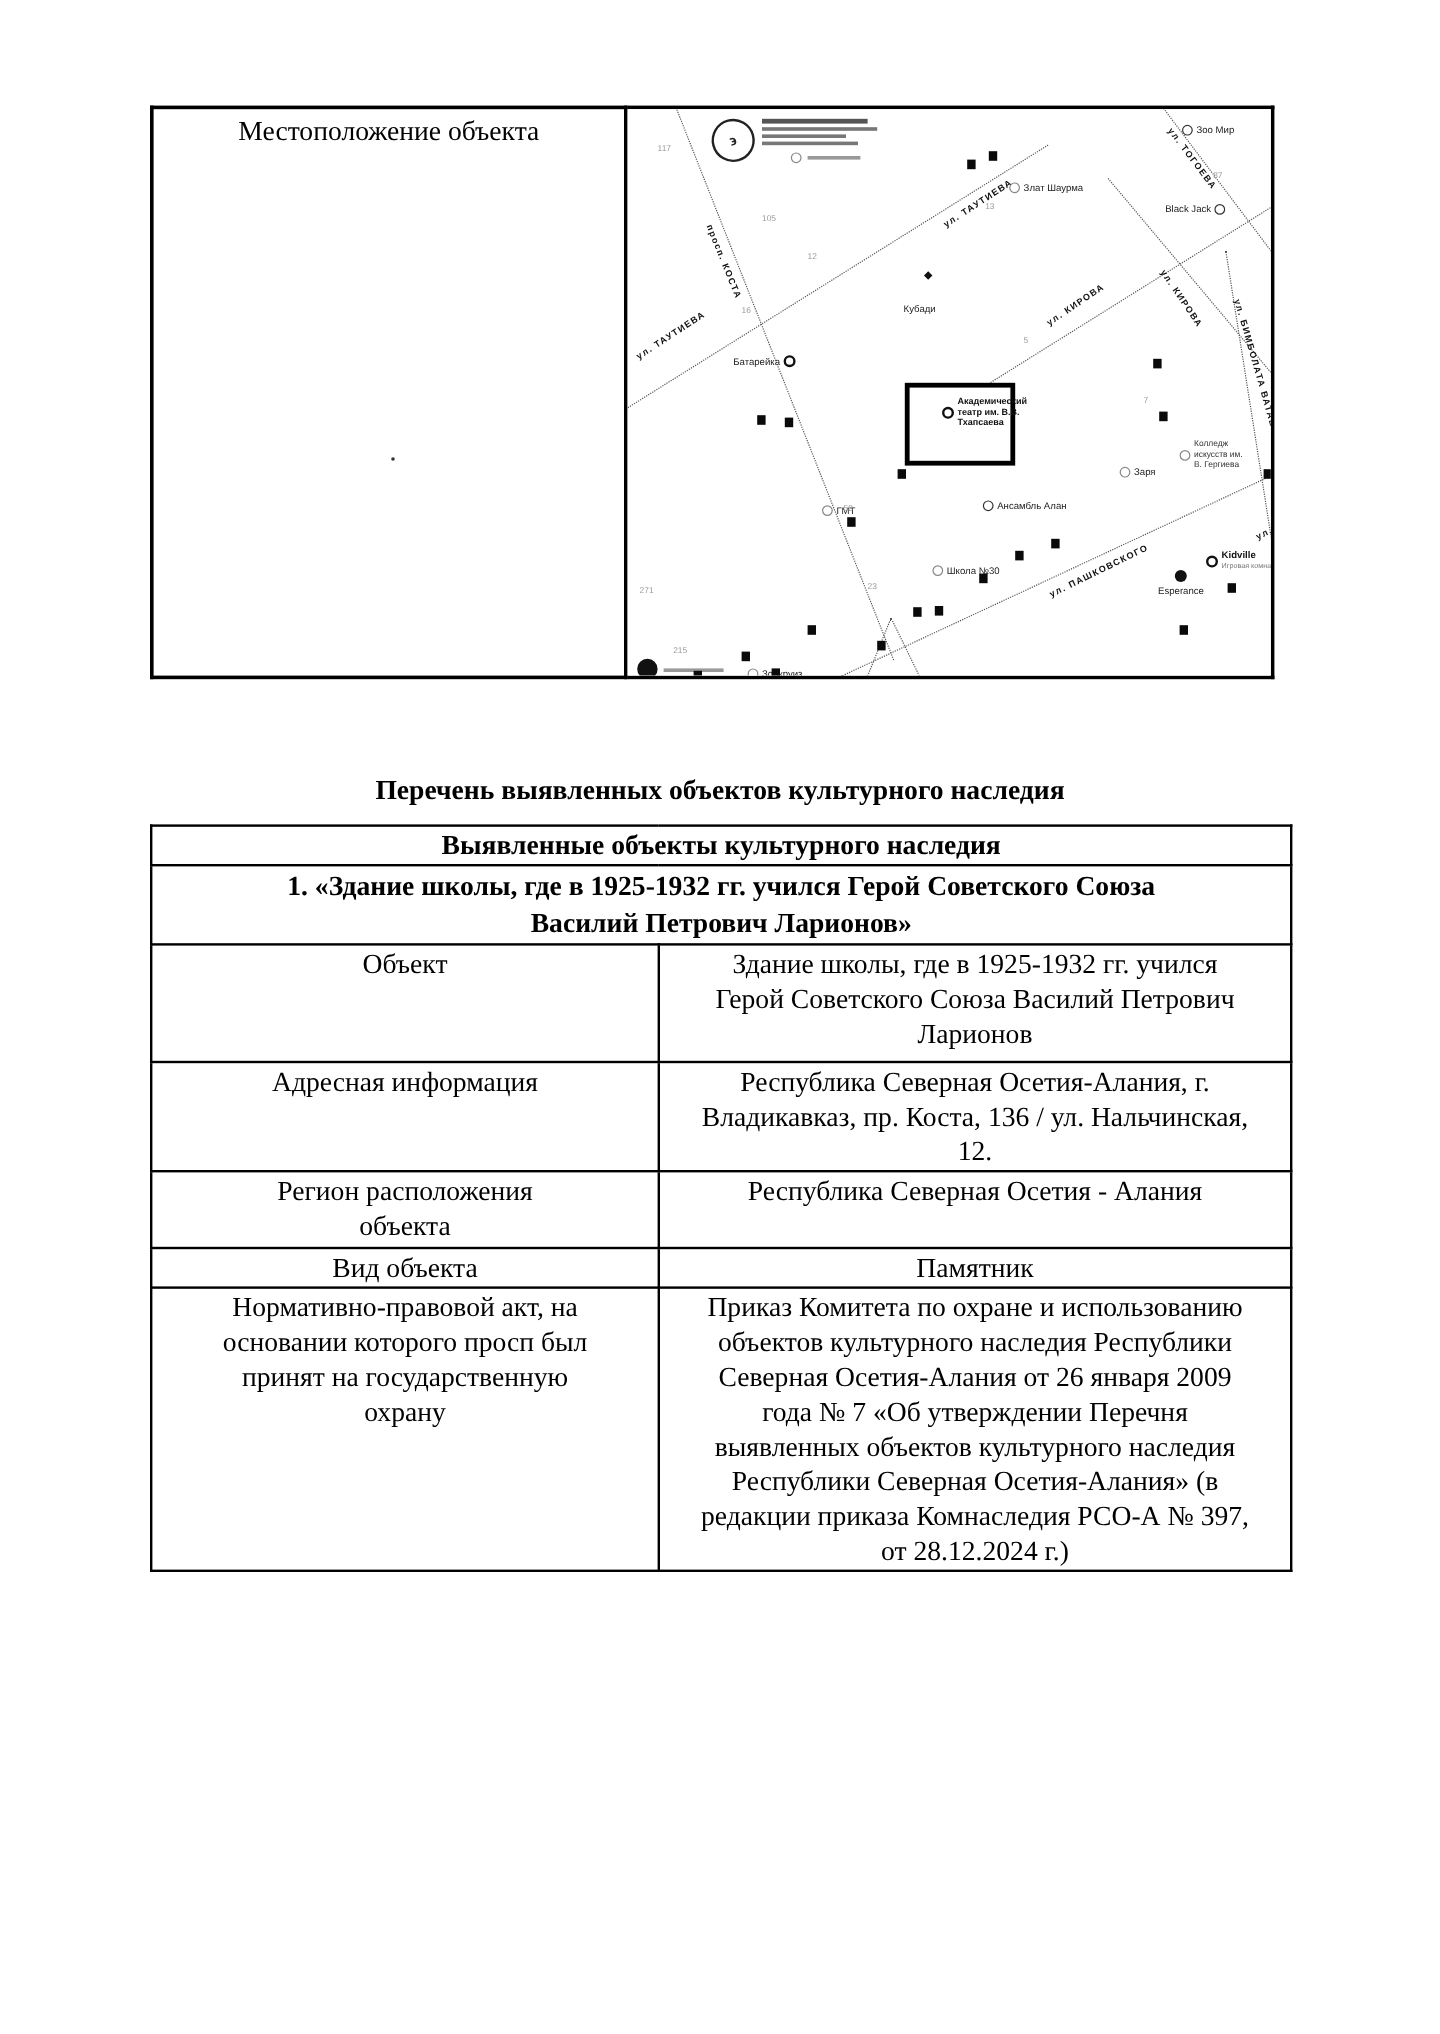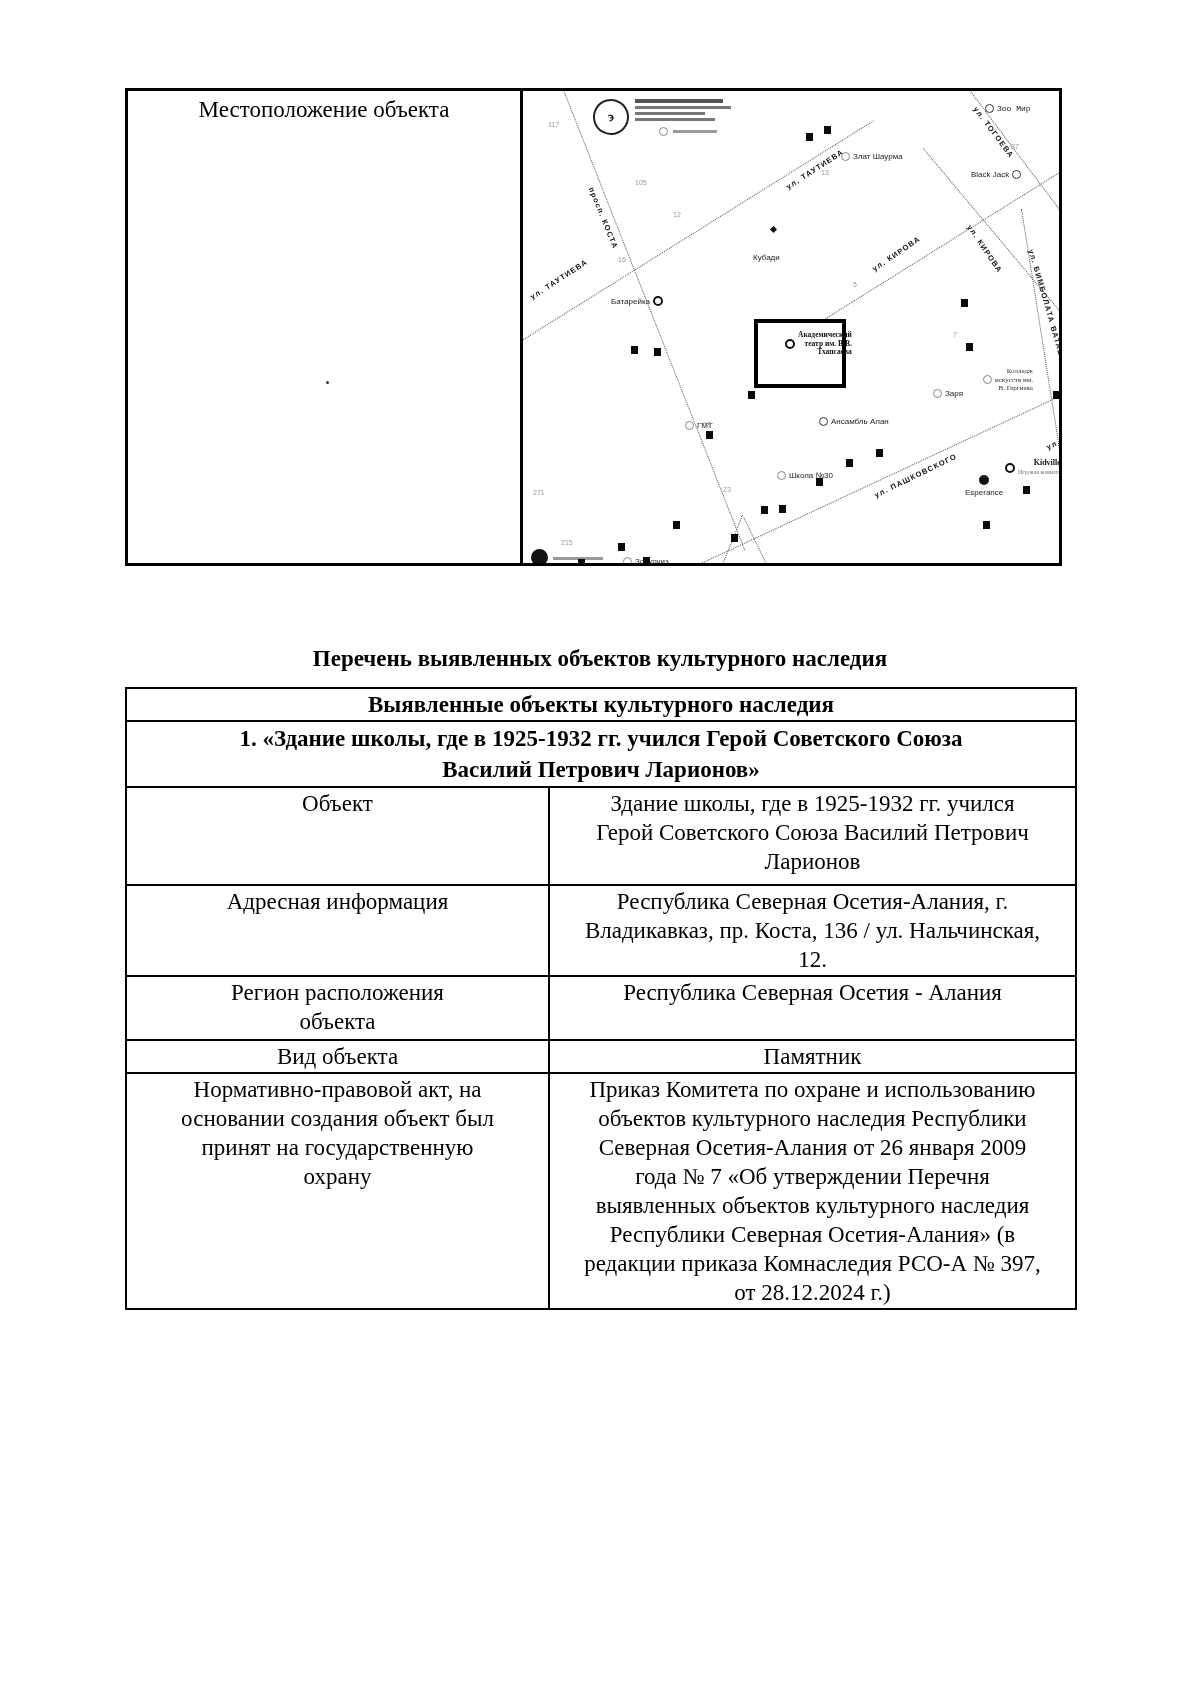--- a/index.html
+++ b/index.html
@@ -24,21 +24,21 @@
   .poi{position:absolute;display:flex;align-items:center;gap:3px;font-size:8px;color:#222;white-space:nowrap;}
   .poi .txt{display:block;}
   .ring{flex:0 0 auto;width:9px;height:9px;border:1.5px solid #333;border-radius:50%;box-sizing:border-box;background:#fff;}
   .ring.gray{border-color:#888;}
   .ring.bold{width:10px;height:10px;border-width:2.5px;border-color:#111;}
   .dot-filled{flex:0 0 auto;width:10px;height:10px;border-radius:50%;background:#111;}
   .pin{position:absolute;width:5px;height:5px;background:#111;transform:rotate(45deg);}
   .bm{position:absolute;width:7px;height:8px;background:#0a0a0a;}
   .num{position:absolute;font-size:7px;color:#999;white-space:nowrap;}
   .rect-hl{position:absolute;left:231px;top:228px;width:92px;height:69px;border:4px solid #000;box-sizing:border-box;}
-  .poi-col{display:flex;flex-direction:column;line-height:8.5px;text-align:right;font-family:Liberation Serif, serif;}
+  .poi-col{display:flex;flex-direction:column;line-height:8.5px;text-align:left;}
   .theater .poi-col{font-weight:bold;font-size:7.5px;color:#111;}
   .college .poi-col{font-size:7px;color:#333;}
   .kidville-name{font-weight:bold;font-size:8px;color:#111;}
   .kidville-sub{font-size:6px;color:#777;}
   .logo-stamp{position:absolute;left:70px;top:8px;display:flex;gap:6px;align-items:flex-start;}
   .logo-circle{width:32px;height:32px;border:2.5px solid #222;border-radius:50%;display:flex;
                align-items:center;justify-content:center;font-weight:bold;font-size:12px;color:#222;
                transform:rotate(-15deg);}
   .bars .bar{height:3px;background:#777;margin-bottom:3px;}
   .bar{background:#888;}
@@ -99,21 +99,21 @@
             <div class="bars">
               <div class="bar" style="width:88px;height:4px;background:#555;"></div>
               <div class="bar" style="width:96px;"></div>
               <div class="bar" style="width:70px;"></div>
               <div class="bar" style="width:80px;"></div>
             </div>
           </div>
           <span class="ring gray" style="position:absolute;left:136px;top:36px;"></span>
           <span class="blur-bar" style="left:150px;top:39px;width:44px;"></span>
 
-          <div class="poi" style="left:462px;top:13px;font-family:Liberation Mono, monospace;">
+          <div class="poi" style="left:462px;top:13px;">
             <span class="ring"></span>
             <span class="txt">Зоо Мир</span>
           </div>
           <div class="poi" style="left:318px;top:61px;">
             <span class="ring gray"></span>
             <span class="txt">Злат Шаурма</span>
           </div>
           <div class="poi" style="left:448px;top:79px;">
             <span class="txt">Black Jack</span>
             <span class="ring"></span>
@@ -245,21 +245,21 @@
       <td>Регион расположения
 объекта</td>
       <td>Республика Северная Осетия - Алания</td>
     </tr>
     <tr class="r-type">
       <td>Вид объекта</td>
       <td>Памятник</td>
     </tr>
     <tr class="r-act">
       <td>Нормативно-правовой акт, на
-основании создания объект был
+основании которого просп был
 принят на государственную
 охрану</td>
       <td>Приказ Комитета по охране и использованию
 объектов культурного наследия Республики
 Северная Осетия-Алания от 26 января 2009
 года № 7 «Об утверждении Перечня
 выявленных объектов культурного наследия
 Республики Северная Осетия-Алания» (в
 редакции приказа Комнаследия РСО-А № 397,
 от 28.12.2024 г.)</td>

